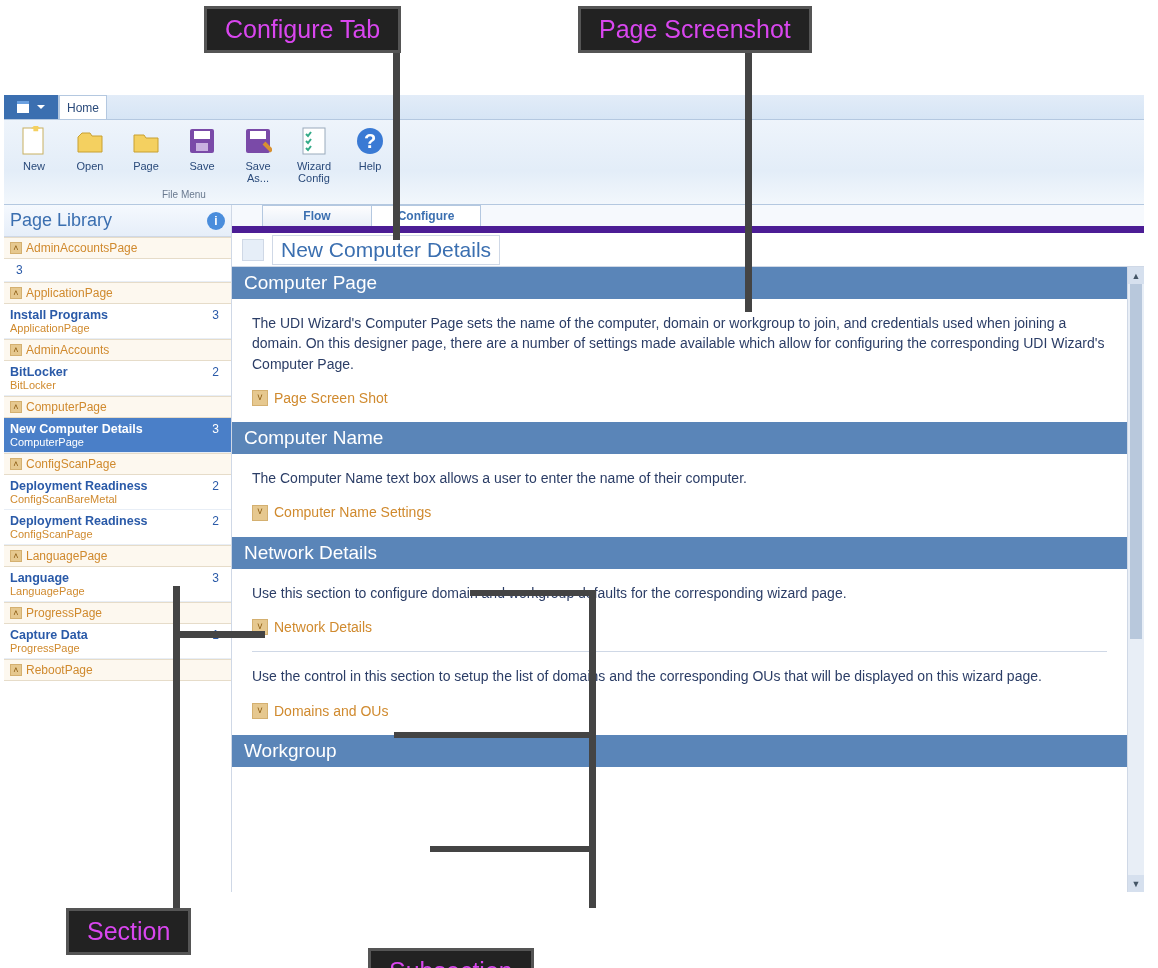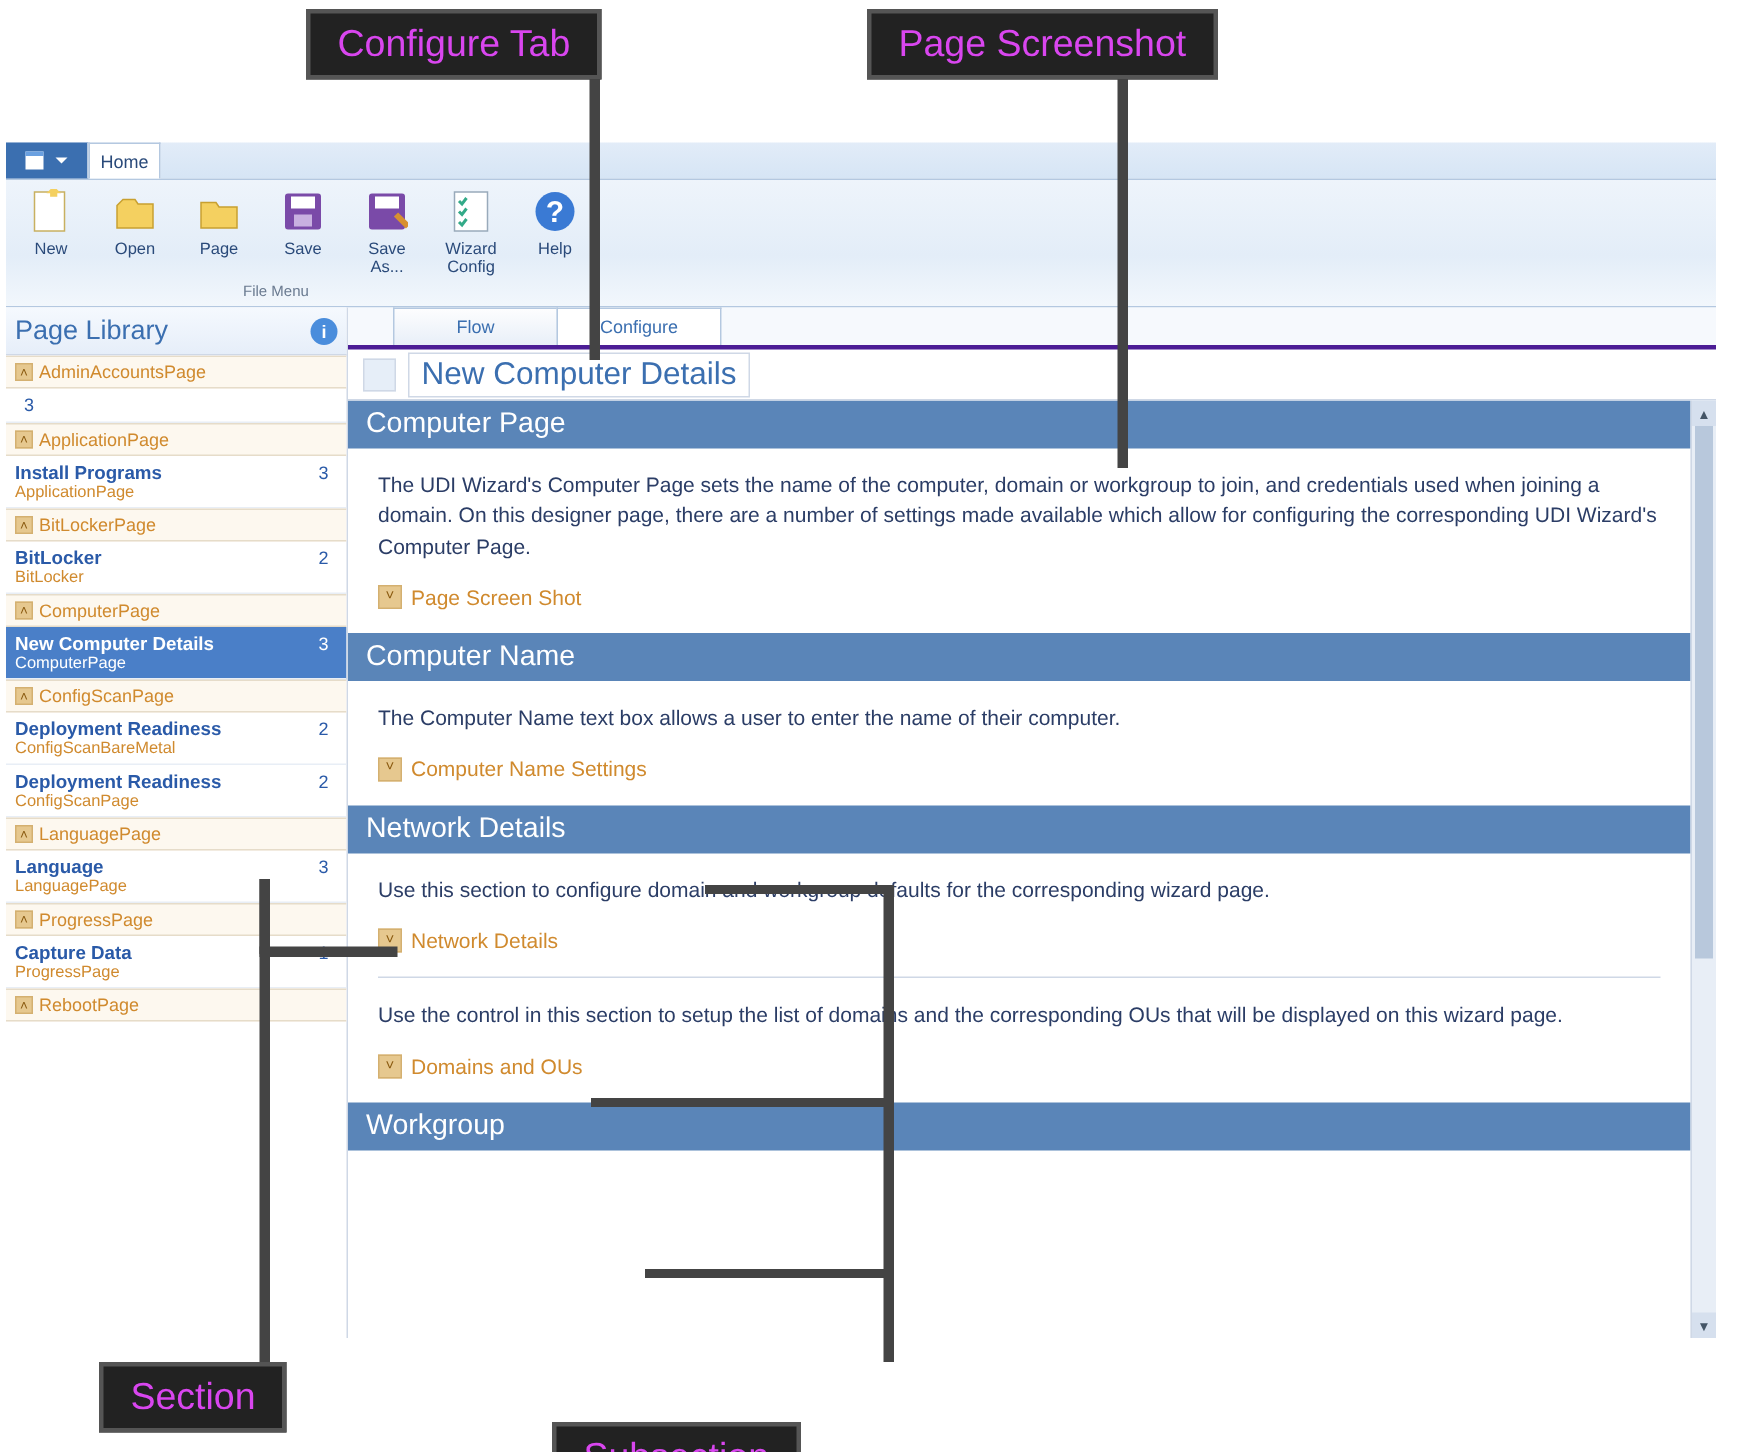--- a/index.html
+++ b/index.html
@@ -39,21 +39,21 @@
   .litem { display:flex; justify-content:space-between; align-items:flex-start; padding:4px 6px; border-bottom:1px solid #e8eef6; cursor:pointer; }
   .litem .txt { flex:1; }
   .litem .name { color:#2a5aa8; font-weight:600; font-size:12.5px; }
   .litem .sub { color:#d08a2e; font-size:11px; }
   .litem .count { color:#2a5aa8; font-size:12px; padding:0 6px; }
   .litem.selected { background:#4a7fc8; }
   .litem.selected .name, .litem.selected .sub, .litem.selected .count { color:#fff; }
 
   
   .rightpanel { flex:1; display:flex; flex-direction:column; }
-  .tabstrip { height:28px; display:flex; align-items:stretch; background:#f6f9fd; border-bottom:3px solid #4c1d95; padding-left: 30px; }
+  .tabstrip { height:28px; display:flex; align-items:stretch; background:#f6f9fd; border-bottom:7px solid #4c1d95; padding-left: 30px; font-weight: bold; }
   .ptab { width:110px; border:1px solid #b4c8e0; border-bottom:none; margin-right:-1px; background:linear-gradient(#fdfdfe,#e8eff8); color:#3b6fb0; font-size:12px; display:flex; align-items:center; justify-content:center; cursor:pointer; }
   .ptab.active { background:#fff; }
   .pagetitle-row { height:34px; display:flex; align-items:center; padding-left:10px; gap:8px; border-bottom:1px solid #cfd8e6; }
   .pagetitle-ic { width:22px; height:22px; background:#e6eef8; border:1px solid #cfd8e6; }
   .pagetitle { color:#3b6fb0; font-size:21px; border:1px solid #cfd8e6; padding:2px 8px; background:#fff; }
   .content-scroll { flex:1; overflow-y:scroll; position:relative; }
   .section-hdr { background:#5a85b8; color:#fff; font-size:19px; padding:5px 12px; font-weight:300; }
   .section-body { padding:14px 20px; color:#2b3d66; font-size:14px; line-height:1.45; }
   .sub-toggle { display:flex; align-items:center; gap:6px; margin-top:14px; color:#d08a2e; cursor:pointer; }
   .sub-toggle .tbox { width:16px; height:16px; background:#e6c88f; border:1px solid #d4b070; display:flex; align-items:center; justify-content:center; font-size:10px; color:#8a5a10; }
@@ -190,21 +190,21 @@
           </div>
           <div class="litem">
             <div class="txt">
               <div class="name">Install Programs</div>
               <div class="sub">ApplicationPage</div>
             </div>
             <div class="count">3</div>
           </div>
           <div class="lgroup-hdr">
             <span class="chev">˄</span>
-            <span>BitLockerPage</span>
+            <span>AdminAccounts</span>
           </div>
           <div class="litem">
             <div class="txt">
               <div class="name">BitLocker</div>
               <div class="sub">BitLocker</div>
             </div>
             <div class="count">2</div>
           </div>
           <div class="lgroup-hdr">
             <span class="chev">˄</span>

